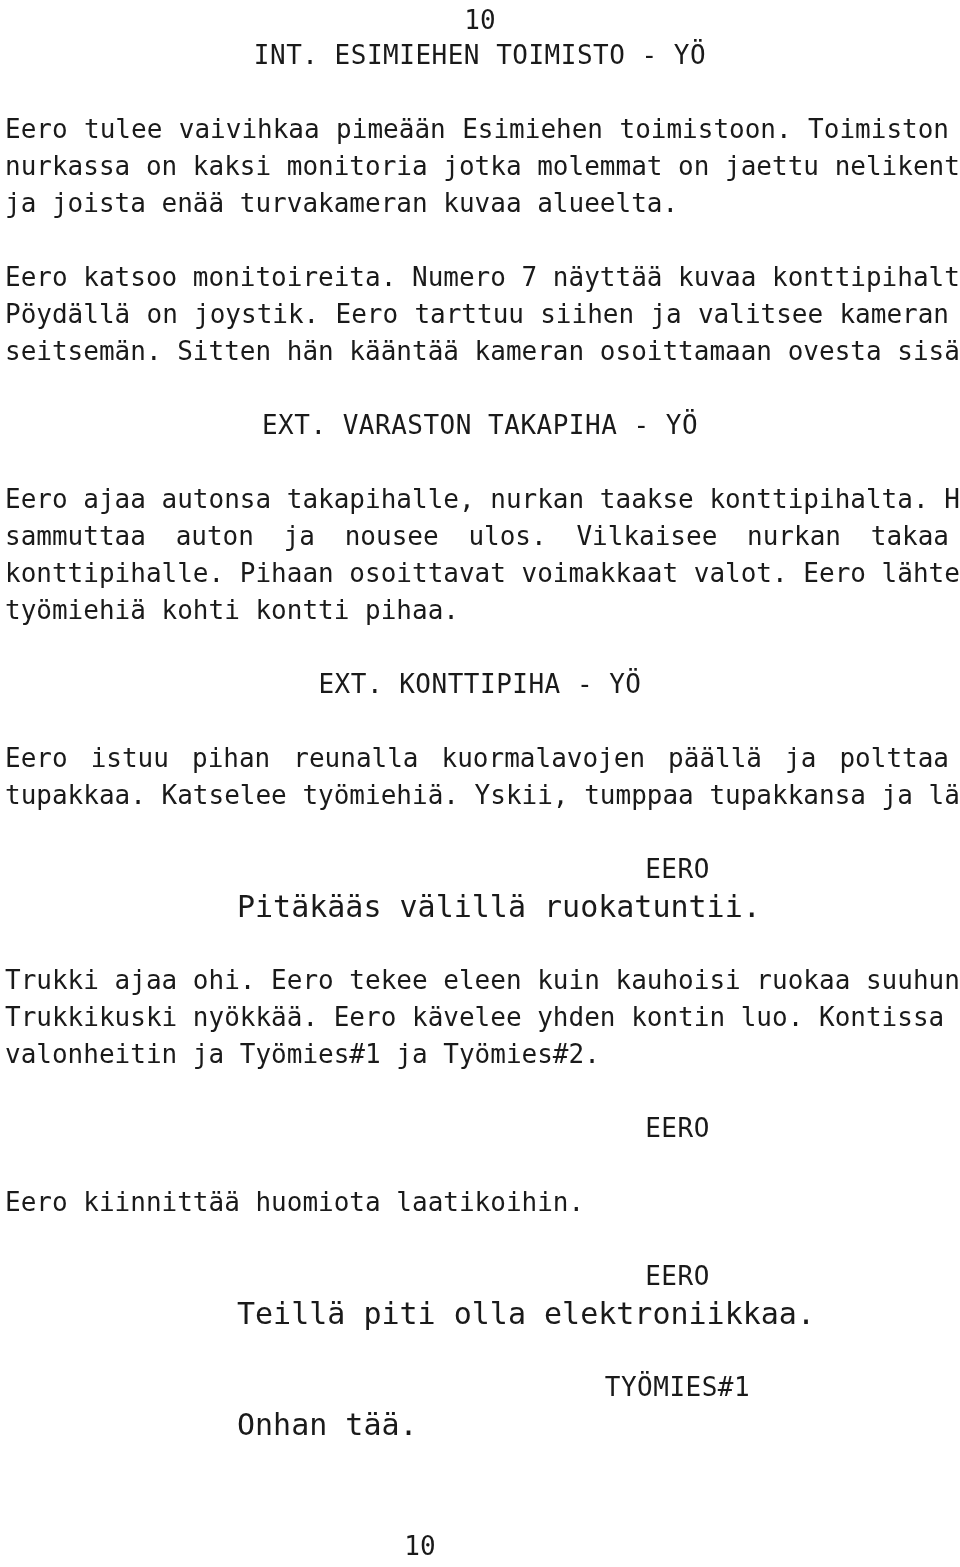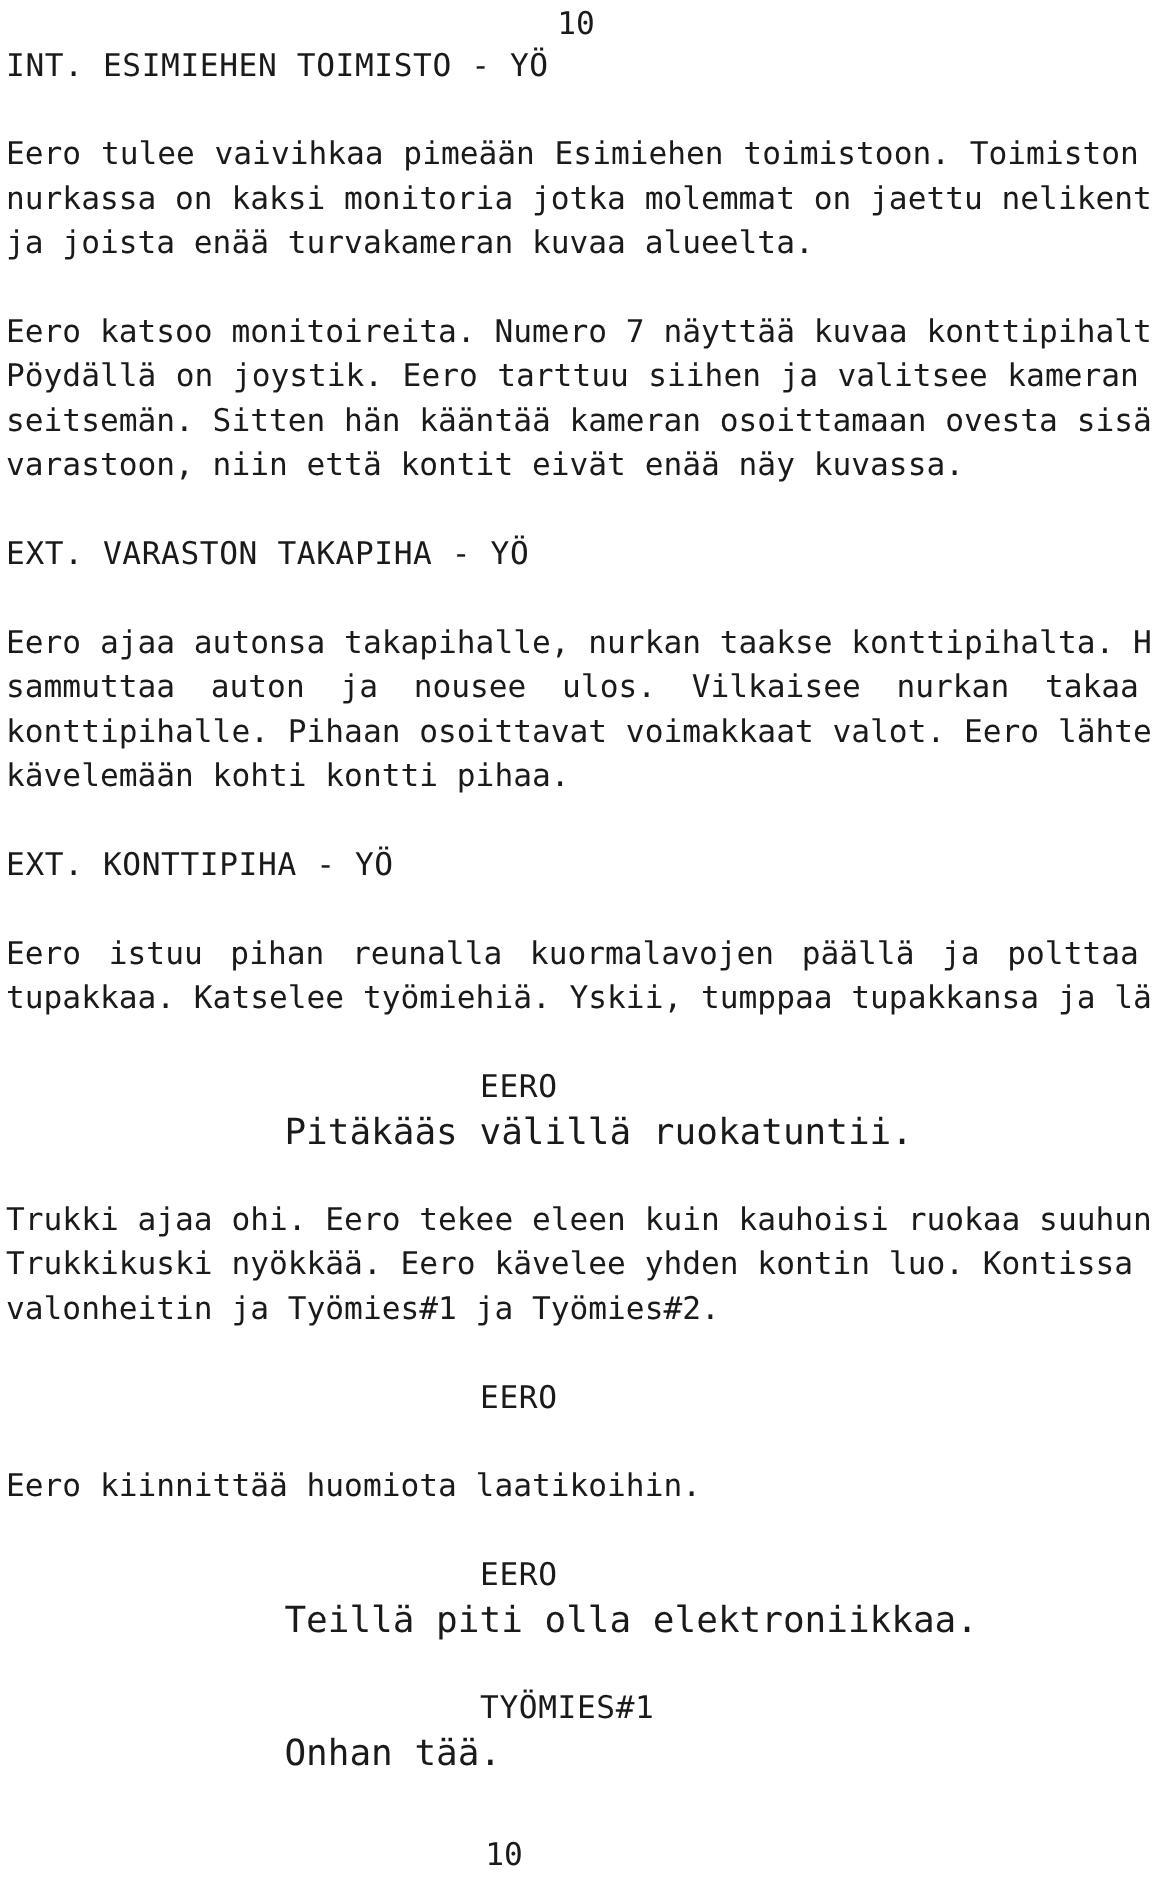--- a/index.html
+++ b/index.html
@@ -43,20 +43,21 @@
     position: absolute;
     left: 5px;
     top: 0;
     width: 950px;
   }
   .slug {
     font-size: 26px;
     line-height: 37px;
     letter-spacing: 0.5px;
     white-space: nowrap;
+    text-align: center;
   }
   .action {
     font-size: 26px;
     line-height: 37px;
     width: 944px;
     text-align: justify;
     text-justify: inter-word;
     letter-spacing: 0px;
   }
   .action .ln {
@@ -70,20 +71,21 @@
   }
   .dialog-block {
     margin: 0;
   }
   .cue {
     font-size: 26px;
     line-height: 37px;
     padding-left: 395px;
     white-space: pre;
     letter-spacing: 0.5px;
+    text-align: center;
   }
   .dline {
     font-size: 30px;
     line-height: 37px;
     padding-left: 232px;
     white-space: pre;
     letter-spacing: 0px;
   }
   .gap {
     height: 37px;
@@ -103,30 +105,29 @@
       <div class="action">
         <span class="ln">Eero tulee vaivihkaa pimeään Esimiehen toimistoon. Toimiston</span>
         <span class="ln">nurkassa on kaksi monitoria jotka molemmat on jaettu nelikenttään</span>
         <span class="ln last">ja joista enää turvakameran kuvaa alueelta.</span>
       </div>
       <div class="gap"></div>
       <div class="action">
         <span class="ln">Eero katsoo monitoireita. Numero 7 näyttää kuvaa konttipihalta.</span>
         <span class="ln">Pöydällä on joystik. Eero tarttuu siihen ja valitsee kameran</span>
         <span class="ln">seitsemän. Sitten hän kääntää kameran osoittamaan ovesta sisään</span>
-        <span class="ln last">varastoon, niin että kontit eivät enää näy kuvassa.</span>
       </div>
       <div class="gap"></div>
       <div class="slug">EXT. VARASTON TAKAPIHA - YÖ</div>
       <div class="gap"></div>
       <div class="action">
         <span class="ln">Eero ajaa autonsa takapihalle, nurkan taakse konttipihalta. Hän</span>
         <span class="ln">sammuttaa auton ja nousee ulos. Vilkaisee nurkan takaa</span>
         <span class="ln">konttipihalle. Pihaan osoittavat voimakkaat valot. Eero lähtee</span>
-        <span class="ln last">kävelemään kohti kontti pihaa.</span>
+        <span class="ln last">työmiehiä kohti kontti pihaa.</span>
       </div>
       <div class="gap"></div>
       <div class="slug">EXT. KONTTIPIHA - YÖ</div>
       <div class="gap"></div>
       <div class="action">
         <span class="ln">Eero istuu pihan reunalla kuormalavojen päällä ja polttaa</span>
         <span class="ln">tupakkaa. Katselee työmiehiä. Yskii, tumppaa tupakkansa ja lähtee</span>
       </div>
       <div class="gap"></div>
       <div class="dialog-block">

